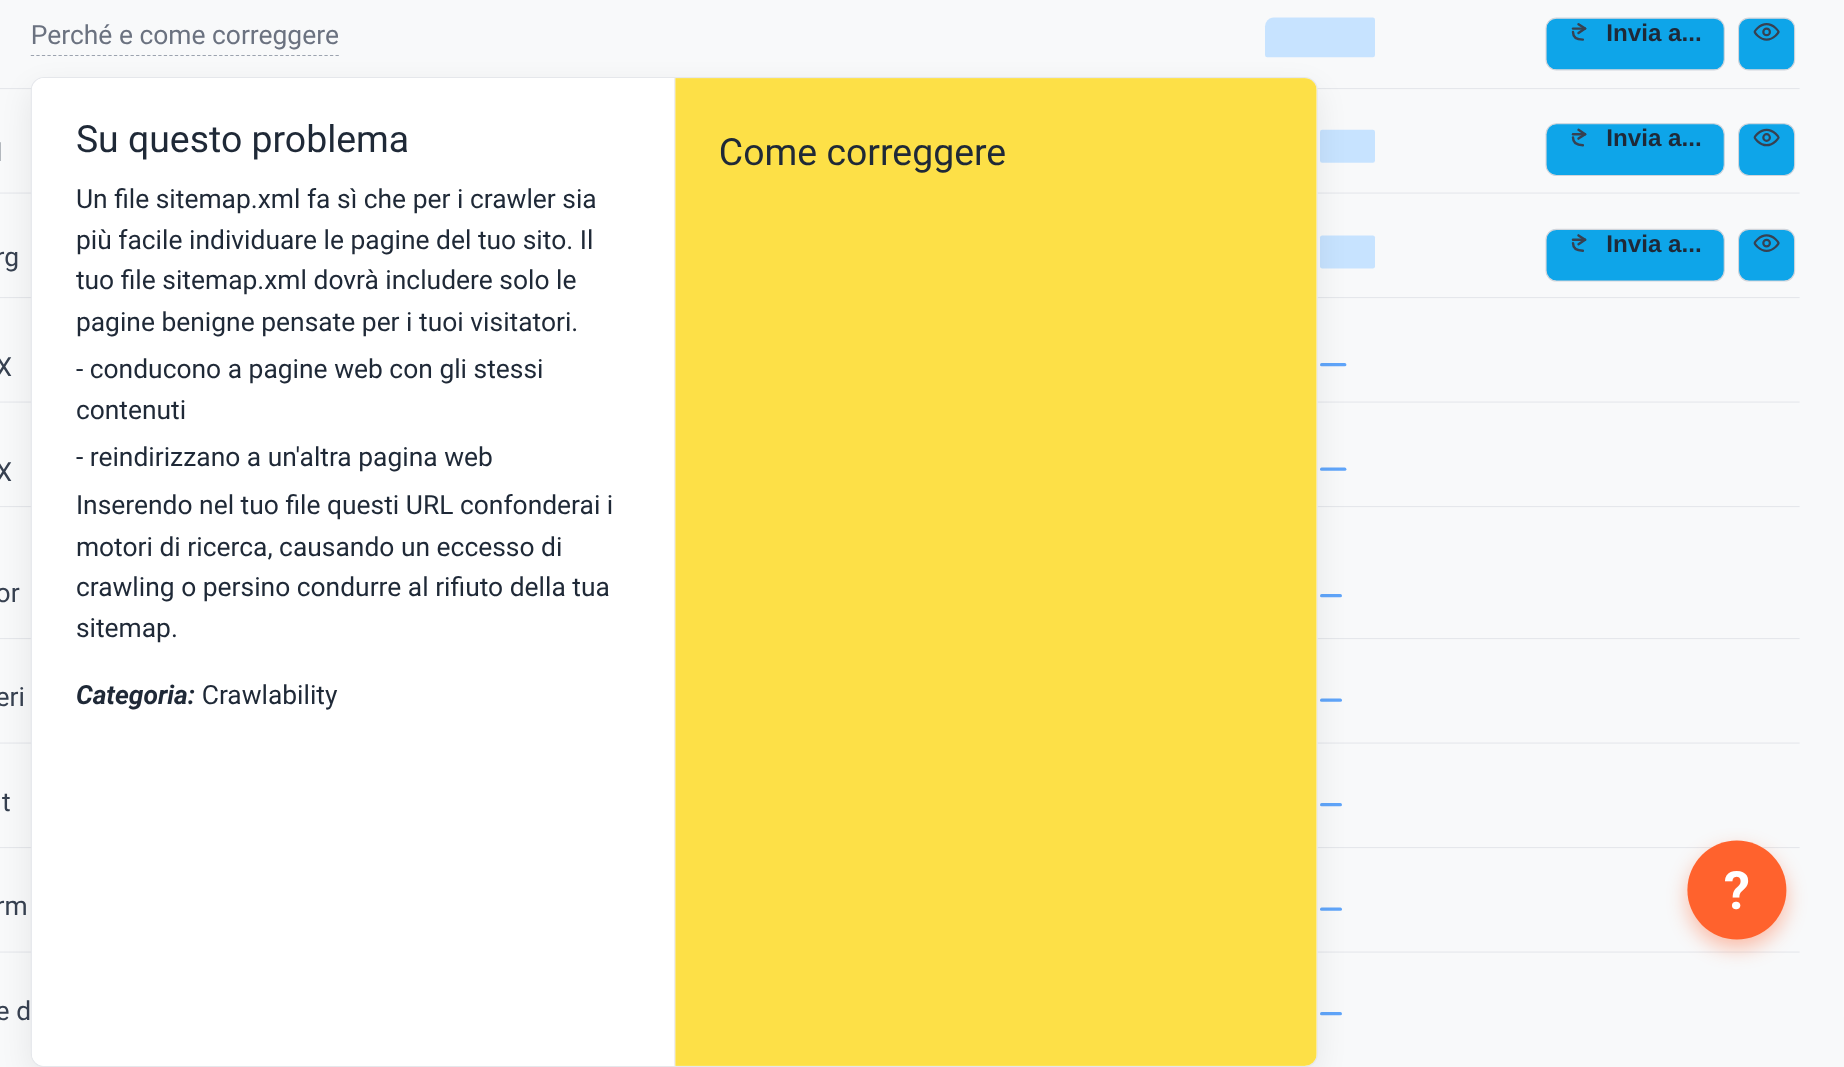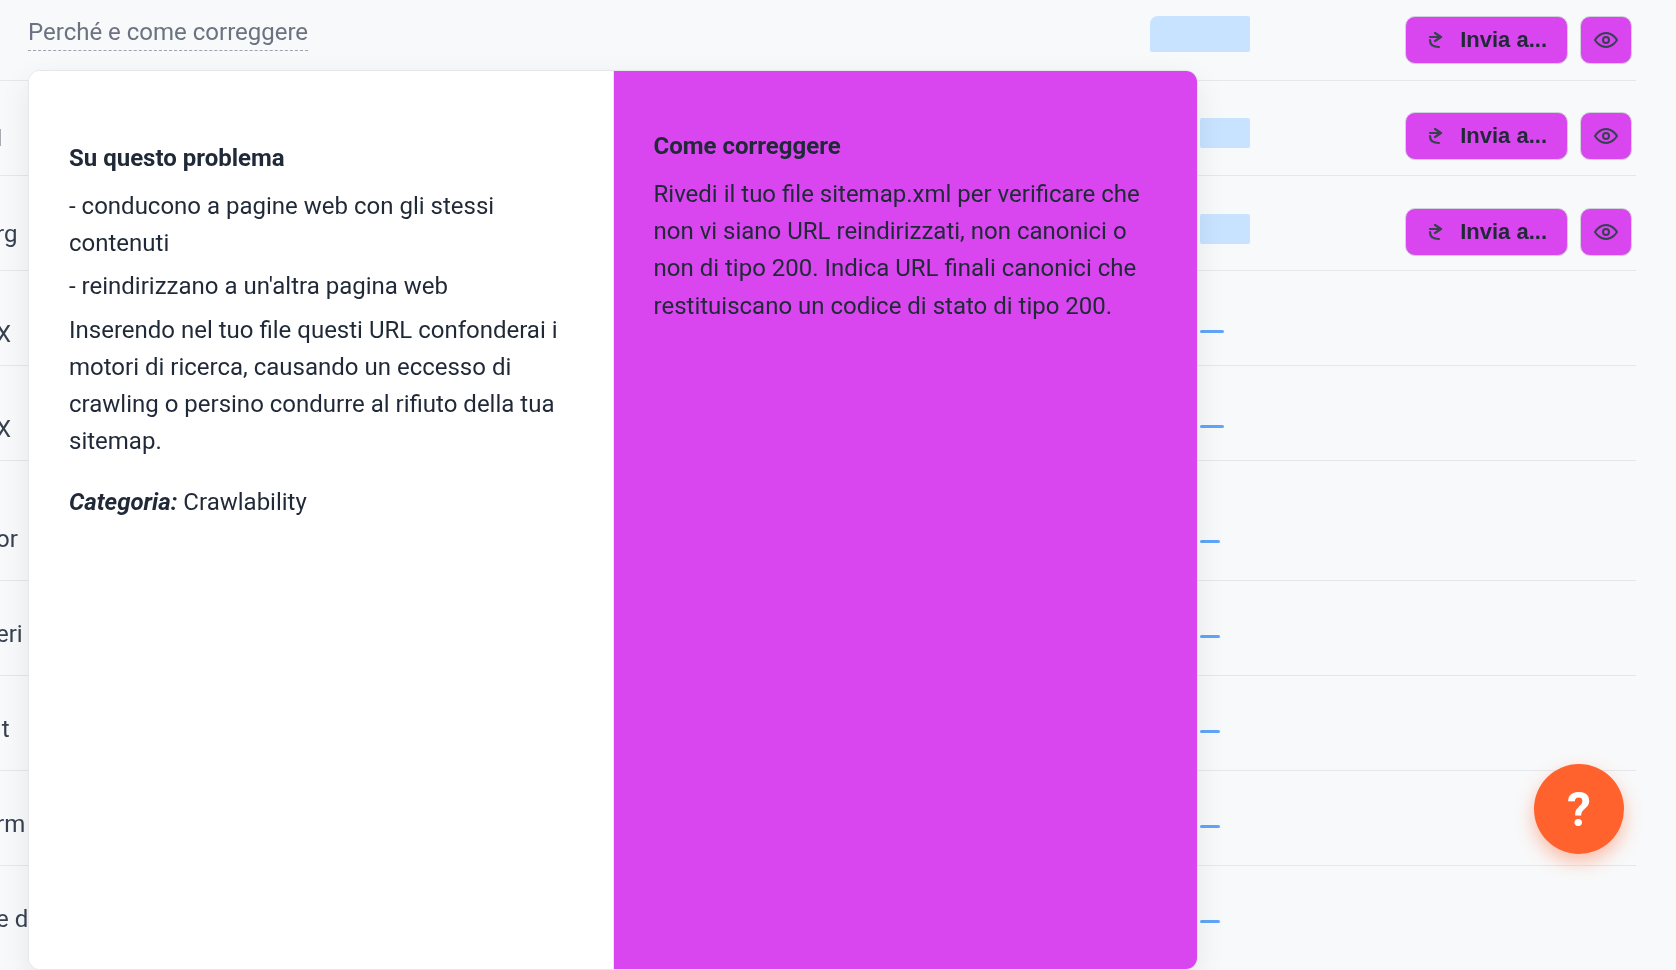--- a/index.html
+++ b/index.html
@@ -40,29 +40,28 @@
     overflow: hidden;
   }
   .popover .left {
     flex: 1;
     padding: 36px 40px;
     border-right: 1px solid #e5e7eb;
     background: #fff;
   }
   .popover .right {
     flex: 1;
-    padding: 24px 40px;
-    background: #d946ef;
+    padding: 48px 40px;
+    background: #fde047;
   }
   .popover h2 {
-    font-size: 24px;
-    font-weight: 700;
+    font-size: 34px;
+    font-weight: 400;
     margin-bottom: 16px;
     color: #1f2937;
-    margin-top: 37px;
   }
   .popover p {
     font-size: 24px;
     line-height: 1.55;
     color: #1f2937;
     margin-bottom: 6px;
   }
   .popover .category {
     margin-top: 28px;
     font-size: 24px;
@@ -109,26 +108,26 @@
   
   .action-group {
     position: absolute;
     right: 44px;
     display: flex;
     gap: 12px;
     align-items: center;
   }
   .btn {
     display: inline-flex;
-    align-items: center;
+    align-items: flex-start;
     gap: 10px;
     height: 48px;
     padding: 0 20px;
     border: 1px solid #d1d5db;
-    background: #d946ef;
+    background: #0ea5e9;
     border-radius: 10px;
     font-size: 22px;
     font-weight: 600;
     color: #1f2937;
     cursor: pointer;
     white-space: nowrap;
   }
   .btn-icon-only {
     width: 52px;
     padding: 0;
@@ -242,29 +241,29 @@
         <circle cx="12" cy="12" r="3"></circle>
       </svg>
   </button>
 </div>
 
 <span class="top-link">Perché e come correggere</span>
 
 <div class="popover">
   <div class="left">
     <h2>Su questo problema</h2>
+    <p>Un file sitemap.xml fa sì che per i crawler sia più facile individuare le pagine del tuo sito. Il tuo file sitemap.xml dovrà includere solo le pagine benigne pensate per i tuoi visitatori.</p>
     <p>- conducono a pagine web con gli stessi contenuti</p>
     <p>- reindirizzano a un'altra pagina web</p>
     <p>Inserendo nel tuo file questi URL confonderai i motori di ricerca, causando un eccesso di crawling o persino condurre al rifiuto della tua sitemap.</p>
     <div class="category">
       <b>Categoria:</b>
       <span>Crawlability</span>
     </div>
   </div>
   <div class="right">
     <h2>Come correggere</h2>
-    <p>Rivedi il tuo file sitemap.xml per verificare che non vi siano URL reindirizzati, non canonici o non di tipo 200. Indica URL finali canonici che restituiscano un codice di stato di tipo 200.</p>
   </div>
 </div>
 
 <div class="fab">
   <span>?</span>
 </div>
 
 </body></html>

